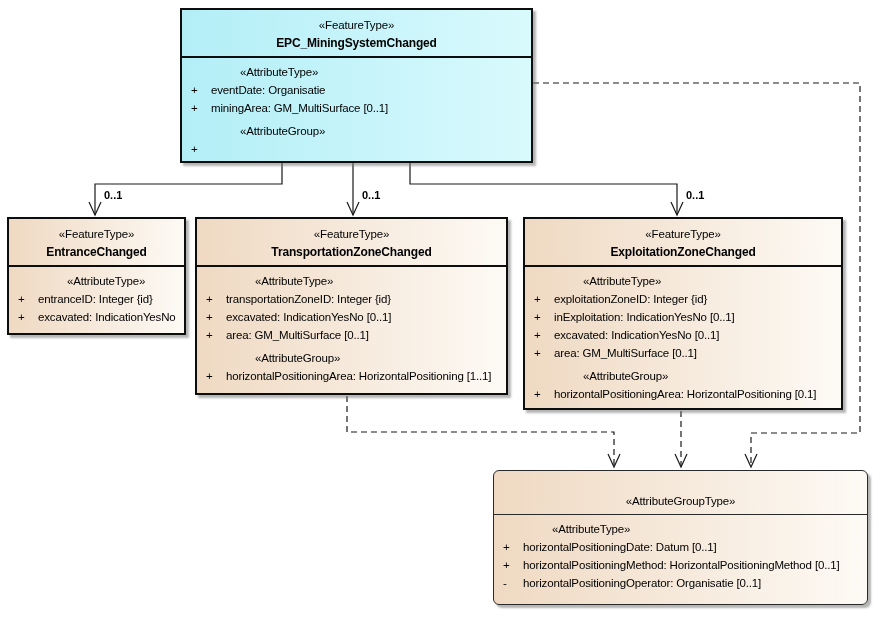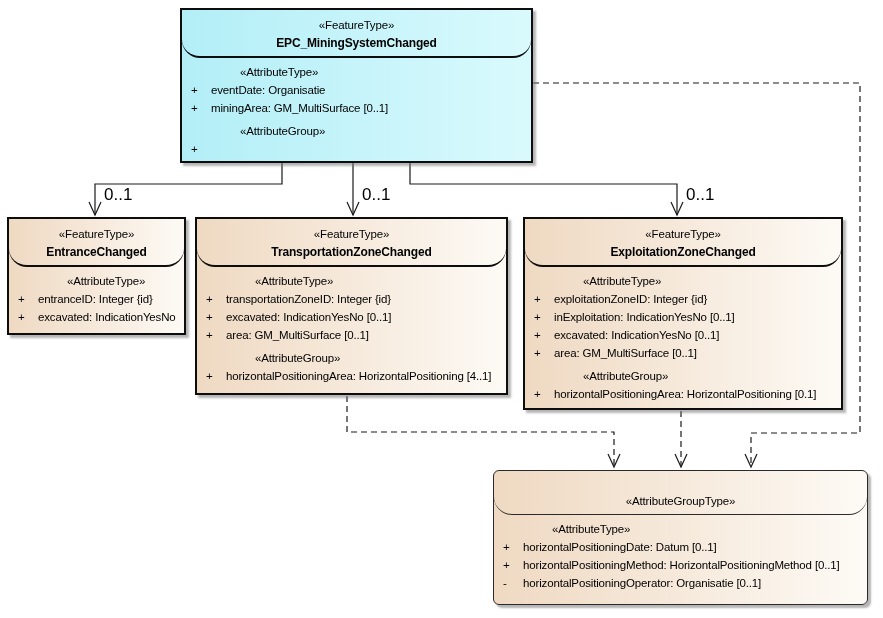--- a/index.html
+++ b/index.html
@@ -29,36 +29,36 @@
   #box-transport  {left:195px;top:217px;width:313px;height:178px;}
   #box-exploit    {left:523px;top:217px;width:320px;height:193px;}
   #box-horizontal {left:493px;top:470px;width:375px;height:135px;
                    border:1.5px solid #2a2a2a;border-radius:6px;}
 
   .box-title{
     border-bottom:2px solid #0d0d0d;
     text-align:center;
     padding:6px 2px 4px 2px;
     line-height:18px;
-    border-radius:18px;
   }
   #box-horizontal .box-title{border-bottom:1.2px solid #2a2a2a;padding-top:21px;}
   .stereotype{font-weight:normal;}
   .class-name{font-weight:bold;font-size:12px;}
 
   .box-attrs{padding:5px 4px 4px 0;}
   .sec-header{padding-left:15px;line-height:18px;margin-left:43px;}
   .sec-gap{margin-top:5px;}
   .attr-row{position:relative;padding-left:29px;line-height:18px;white-space:nowrap;}
   .attr-vis{position:absolute;left:9px;top:0;}
 
   .mult-label{
     position:absolute;
-    font-size:17px;
+    font-size:11px;
     line-height:12px;
+    font-weight:bold;
   }
   #mult-entrance {left:104px;top:189px;}
   #mult-transport{left:362px;top:189px;}
   #mult-exploit  {left:686px;top:189px;}
 </style>
 </head>
 <body>
 
 <div id="canvas">
 
@@ -152,21 +152,21 @@
         <span class="attr-vis">+</span>
         <span>excavated: IndicationYesNo [0..1]</span>
       </div>
       <div class="attr-row">
         <span class="attr-vis">+</span>
         <span>area: GM_MultiSurface [0..1]</span>
       </div>
       <div class="sec-header sec-gap">«AttributeGroup»</div>
       <div class="attr-row">
         <span class="attr-vis">+</span>
-        <span>horizontalPositioningArea: HorizontalPositioning [4..1]</span>
+        <span>horizontalPositioningArea: HorizontalPositioning [1..1]</span>
       </div>
     </div>
   </div>
 
   <div class="uml-box feature-fill" id="box-exploit">
     <div class="box-title">
       <div class="stereotype">«FeatureType»</div>
       <div class="class-name">ExploitationZoneChanged</div>
     </div>
     <div class="box-attrs">

